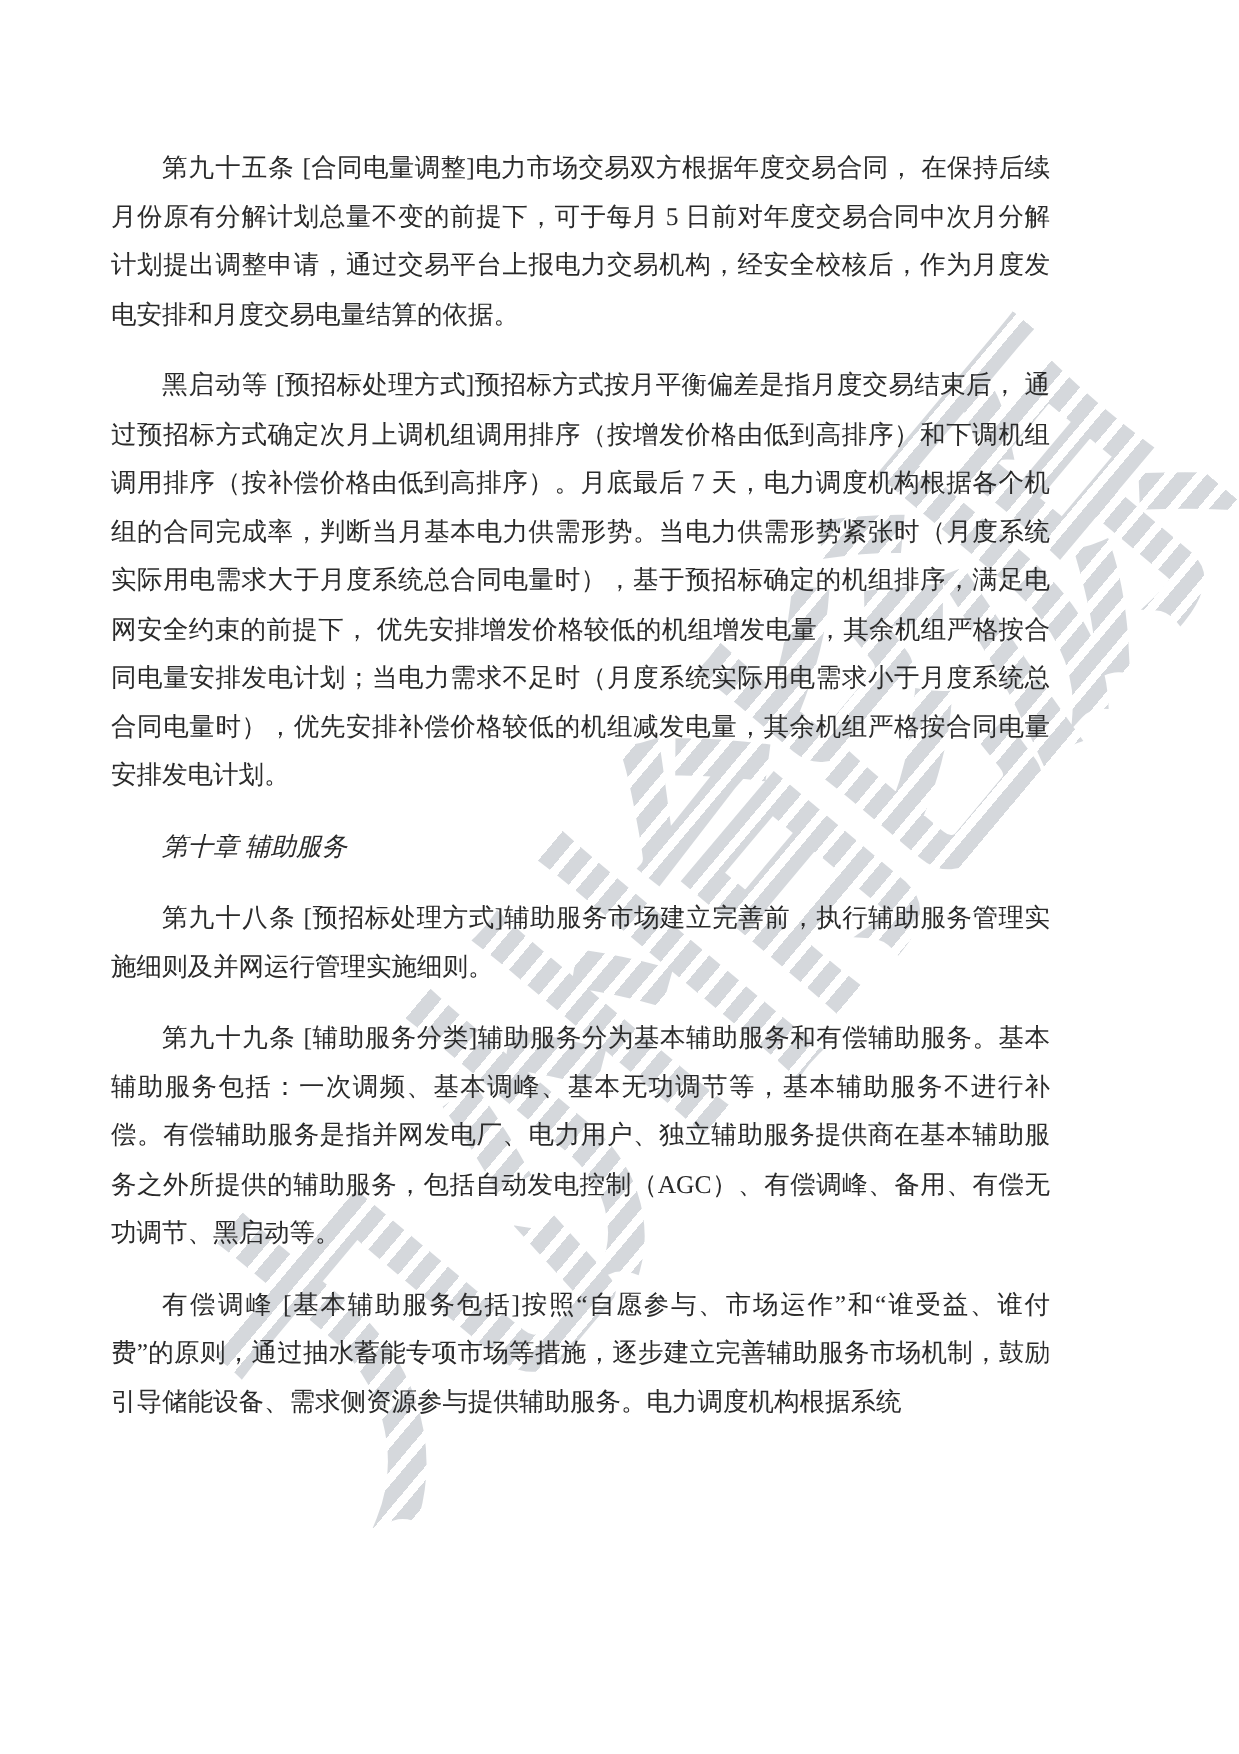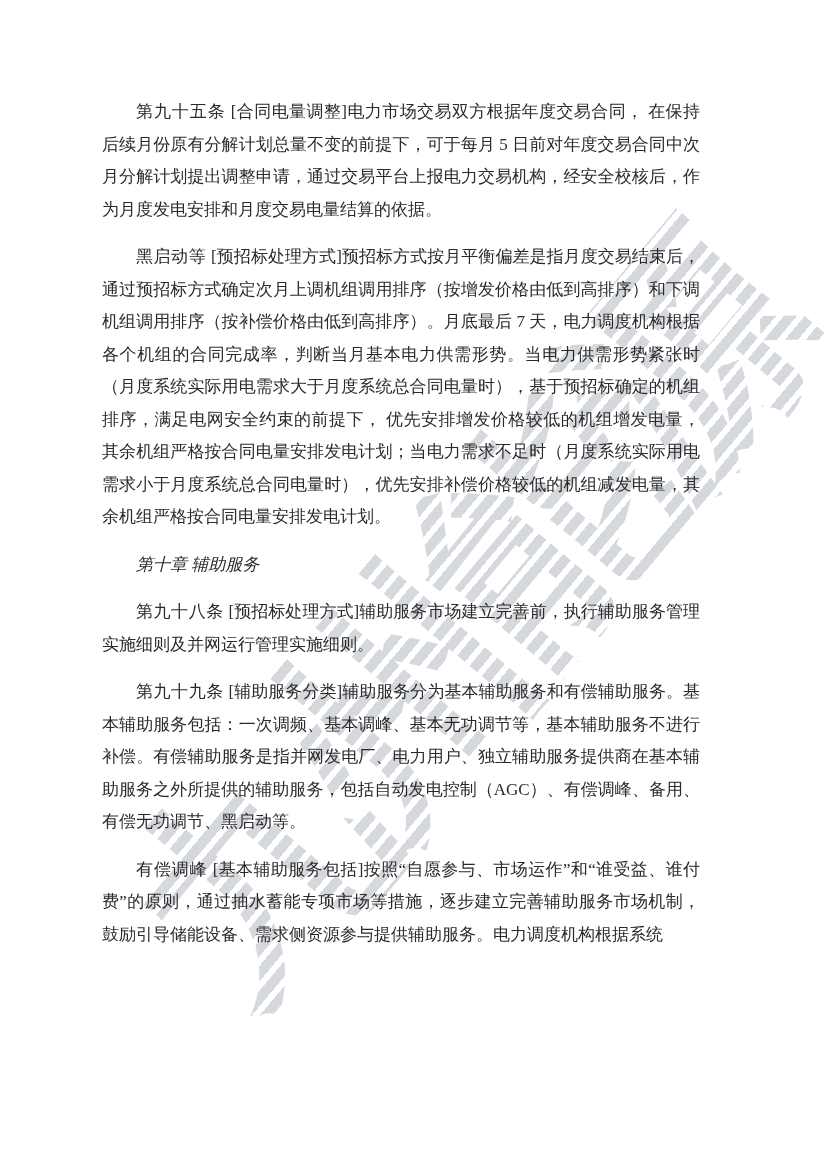--- a/index.html
+++ b/index.html
@@ -31,21 +31,21 @@
     background-clip: text;
     color: transparent;
     opacity: 0.85;
     z-index: 0;
     pointer-events: none;
     user-select: none;
   }
   .content {
     position: relative;
     z-index: 1;
-    padding: 96px 126px 0 102px;
+    padding: 96px 126px 0 74px;
     color: #2a2a2a;
   }
   .para {
     font-size: 17px;
     line-height: 32.5px;
     text-align: justify;
     text-indent: 2em;
     margin: 0 0 15px 0;
     word-break: break-all;
   }

